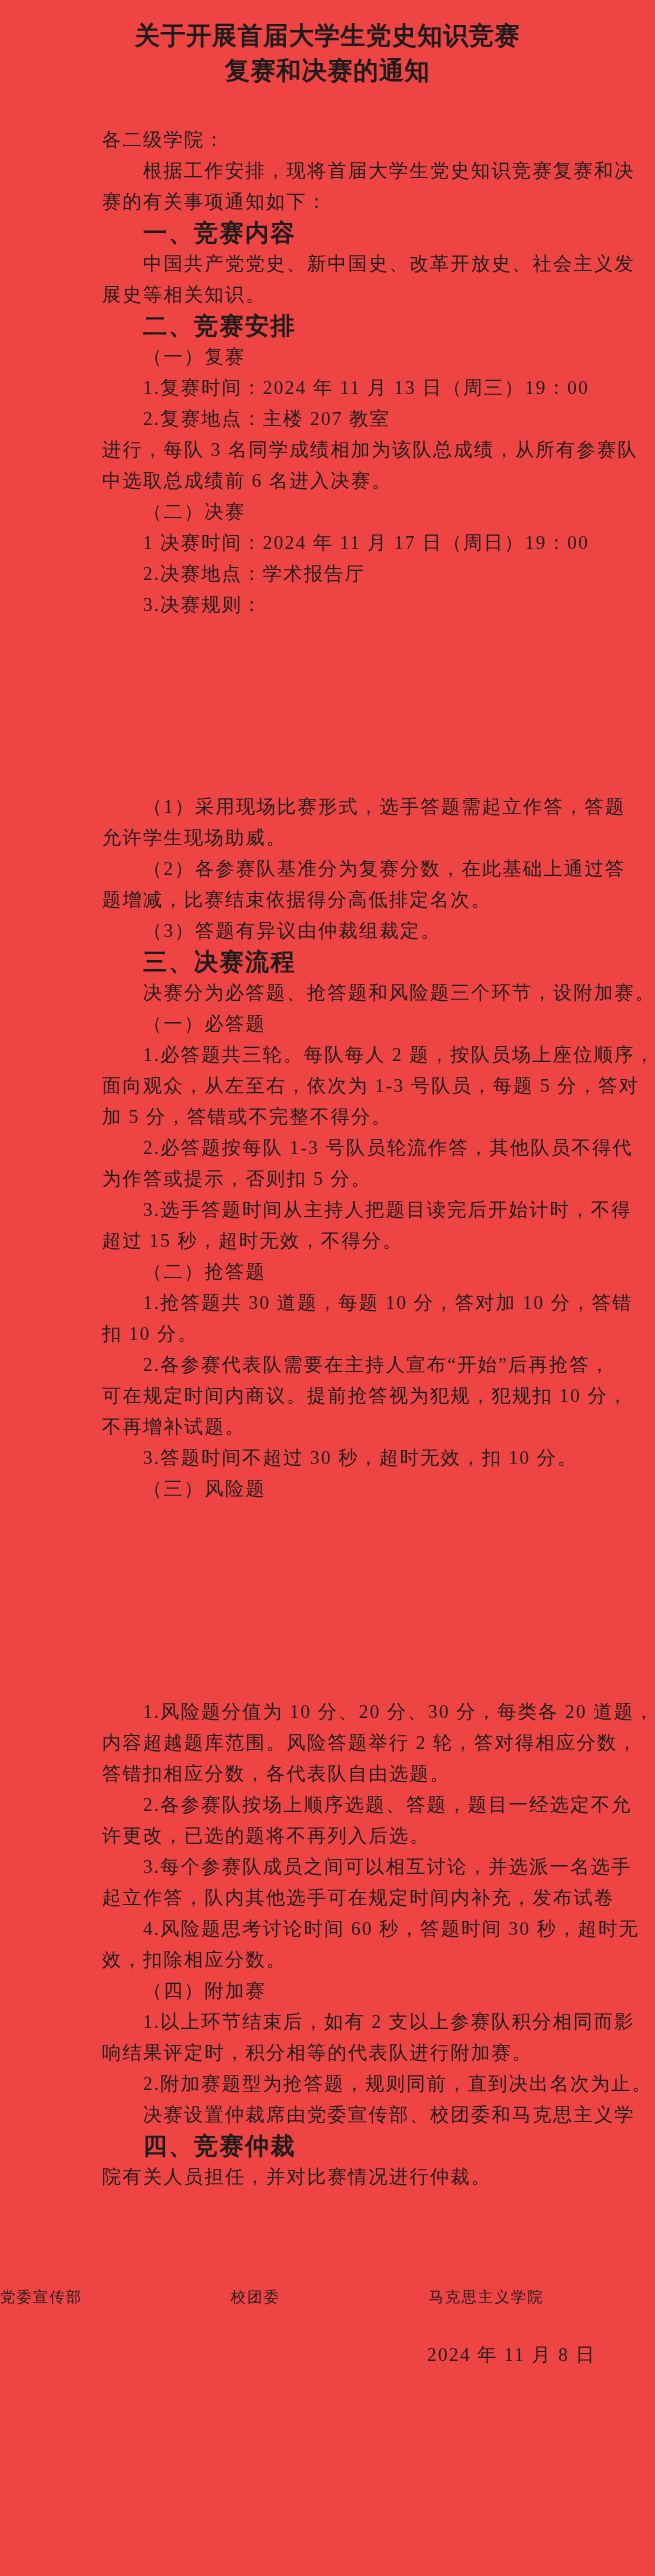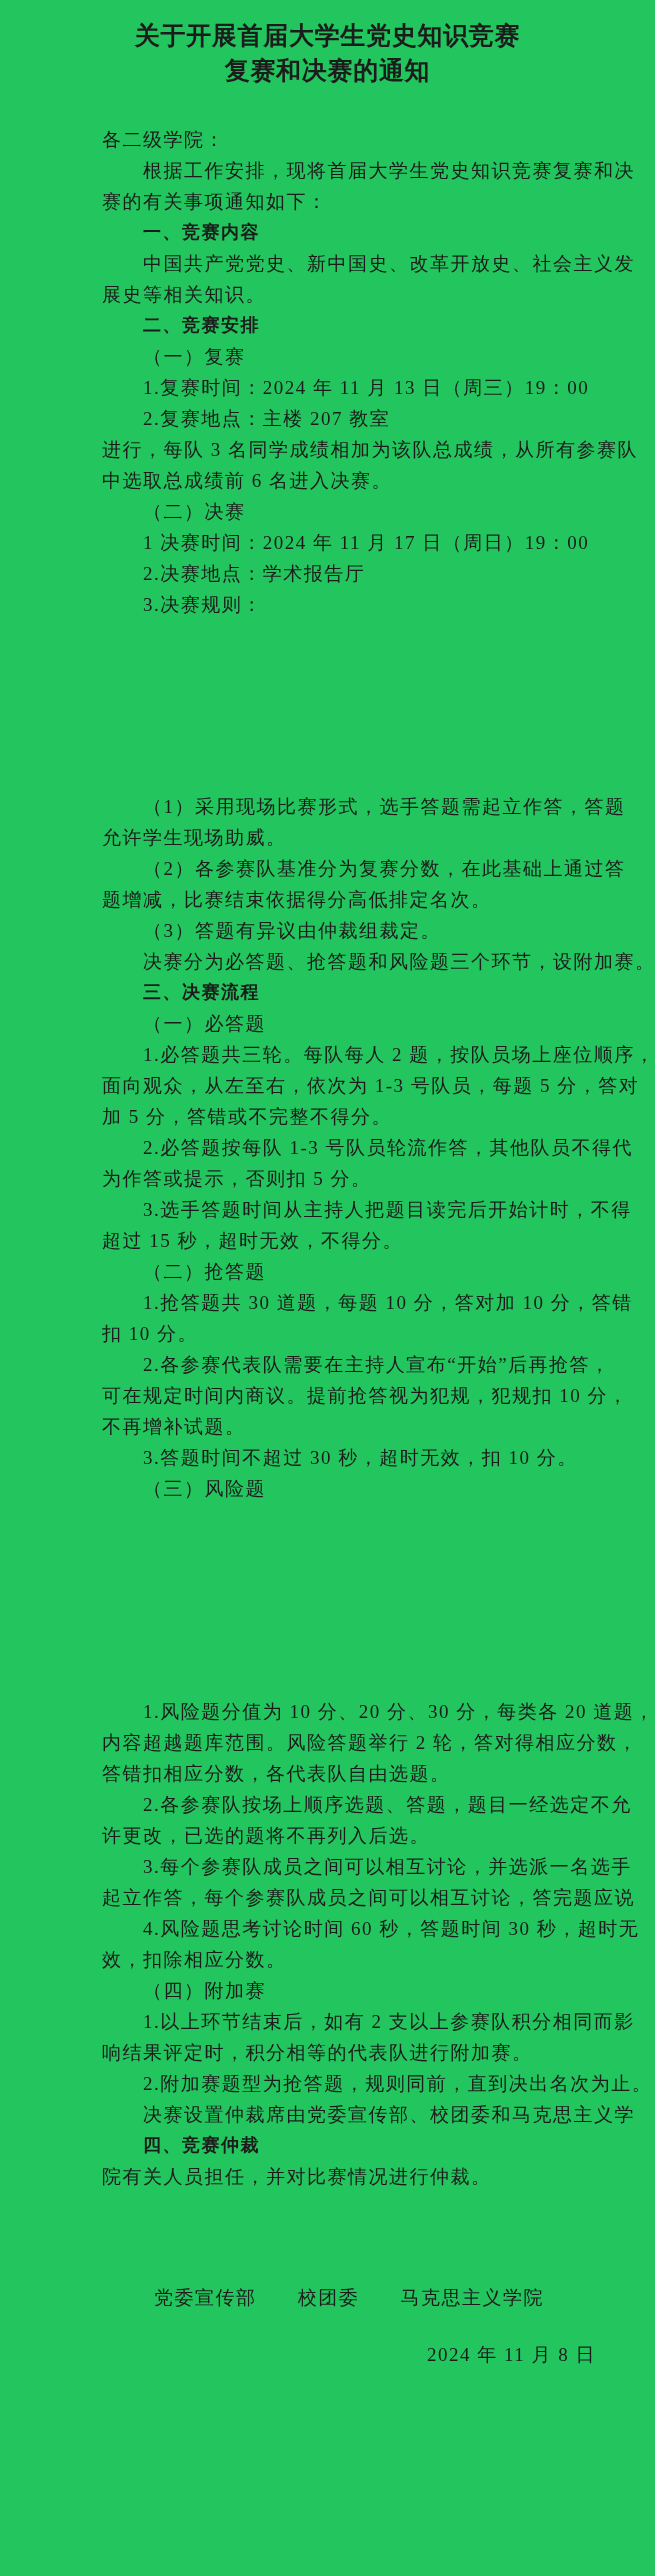--- a/index.html
+++ b/index.html
@@ -1,21 +1,21 @@
 <!DOCTYPE html>
 <html style="font-size:11.7px"><head>
 <meta charset="utf-8">
 <style>
   html,body { margin:0; padding:0; background:#ffffff; }
   .page {
     position:relative;
     width:655px;
     height:2576px;
     margin:0 auto;
-    background:#22c55e;
+    background:#ef4444;
     color:#1c1c1c;
     font-family:"Liberation Serif","DejaVu Serif",serif;
     box-sizing:border-box;
     padding-top:17.5px;
     overflow:hidden;
   }
   .title-line {
     text-align:center;
     font-size:25px;
     font-weight:bold;
@@ -32,35 +32,34 @@
     height:31px;
     letter-spacing:1.5px;
     white-space:nowrap;
   }
   .plain  { }
   .indent { text-indent:41px; }
   .h {
     text-indent:41px;
     font-weight:bold;
     font-family:"Liberation Sans","DejaVu Sans",sans-serif;
-    font-size:18px;
+    font-size:24px;
   }
   .sub { text-indent:41px; }
   .page-gap { }
   .gap1 { height:171px; }
   .gap2 { height:192px; }
   .gap-sign { height:90px; }
   .gap-date { height:26px; }
   .sign-row {
     display:flex;
     justify-content:space-between;
     box-sizing:border-box;
-    padding-left:154px;
     padding-right:111px;
-    font-size:19px;
+    font-size:15px;
     line-height:31px;
     height:31px;
     letter-spacing:1.5px;
   }
   .date-row {
     text-align:right;
     padding-right:59px;
     font-size:19px;
     line-height:31px;
     height:31px;
@@ -91,22 +90,22 @@
       <div class="line sub">（二）决赛</div>
       <div class="line indent">1 决赛时间：2024 年 11 月 17 日（周日）19：00</div>
       <div class="line indent">2.决赛地点：学术报告厅</div>
       <div class="line indent">3.决赛规则：</div>
       <div class="page-gap gap1"></div>
       <div class="line indent">（1）采用现场比赛形式，选手答题需起立作答，答题</div>
       <div class="line plain">允许学生现场助威。</div>
       <div class="line indent">（2）各参赛队基准分为复赛分数，在此基础上通过答</div>
       <div class="line plain">题增减，比赛结束依据得分高低排定名次。</div>
       <div class="line indent">（3）答题有异议由仲裁组裁定。</div>
+      <div class="line h">三、决赛流程</div>
       <div class="line indent">决赛分为必答题、抢答题和风险题三个环节，设附加赛。</div>
-      <div class="line h">三、决赛流程</div>
       <div class="line sub">（一）必答题</div>
       <div class="line indent">1.必答题共三轮。每队每人 2 题，按队员场上座位顺序，</div>
       <div class="line plain">面向观众，从左至右，依次为 1-3 号队员，每题 5 分，答对</div>
       <div class="line plain">加 5 分，答错或不完整不得分。</div>
       <div class="line indent">2.必答题按每队 1-3 号队员轮流作答，其他队员不得代</div>
       <div class="line plain">为作答或提示，否则扣 5 分。</div>
       <div class="line indent">3.选手答题时间从主持人把题目读完后开始计时，不得</div>
       <div class="line plain">超过 15 秒，超时无效，不得分。</div>
       <div class="line sub">（二）抢答题</div>
       <div class="line indent">1.抢答题共 30 道题，每题 10 分，答对加 10 分，答错</div>
@@ -116,21 +115,21 @@
       <div class="line plain">不再增补试题。</div>
       <div class="line indent">3.答题时间不超过 30 秒，超时无效，扣 10 分。</div>
       <div class="line sub">（三）风险题</div>
       <div class="page-gap gap2"></div>
       <div class="line indent">1.风险题分值为 10 分、20 分、30 分，每类各 20 道题，</div>
       <div class="line plain">内容超越题库范围。风险答题举行 2 轮，答对得相应分数，</div>
       <div class="line plain">答错扣相应分数，各代表队自由选题。</div>
       <div class="line indent">2.各参赛队按场上顺序选题、答题，题目一经选定不允</div>
       <div class="line plain">许更改，已选的题将不再列入后选。</div>
       <div class="line indent">3.每个参赛队成员之间可以相互讨论，并选派一名选手</div>
-      <div class="line plain">起立作答，每个参赛队成员之间可以相互讨论，答完题应说</div>
+      <div class="line plain">起立作答，队内其他选手可在规定时间内补充，发布试卷</div>
       <div class="line indent">4.风险题思考讨论时间 60 秒，答题时间 30 秒，超时无</div>
       <div class="line plain">效，扣除相应分数。</div>
       <div class="line sub">（四）附加赛</div>
       <div class="line indent">1.以上环节结束后，如有 2 支以上参赛队积分相同而影</div>
       <div class="line plain">响结果评定时，积分相等的代表队进行附加赛。</div>
       <div class="line indent">2.附加赛题型为抢答题，规则同前，直到决出名次为止。</div>
       <div class="line indent">决赛设置仲裁席由党委宣传部、校团委和马克思主义学</div>
       <div class="line h">四、竞赛仲裁</div>
       <div class="line plain">院有关人员担任，并对比赛情况进行仲裁。</div>
     </div>

